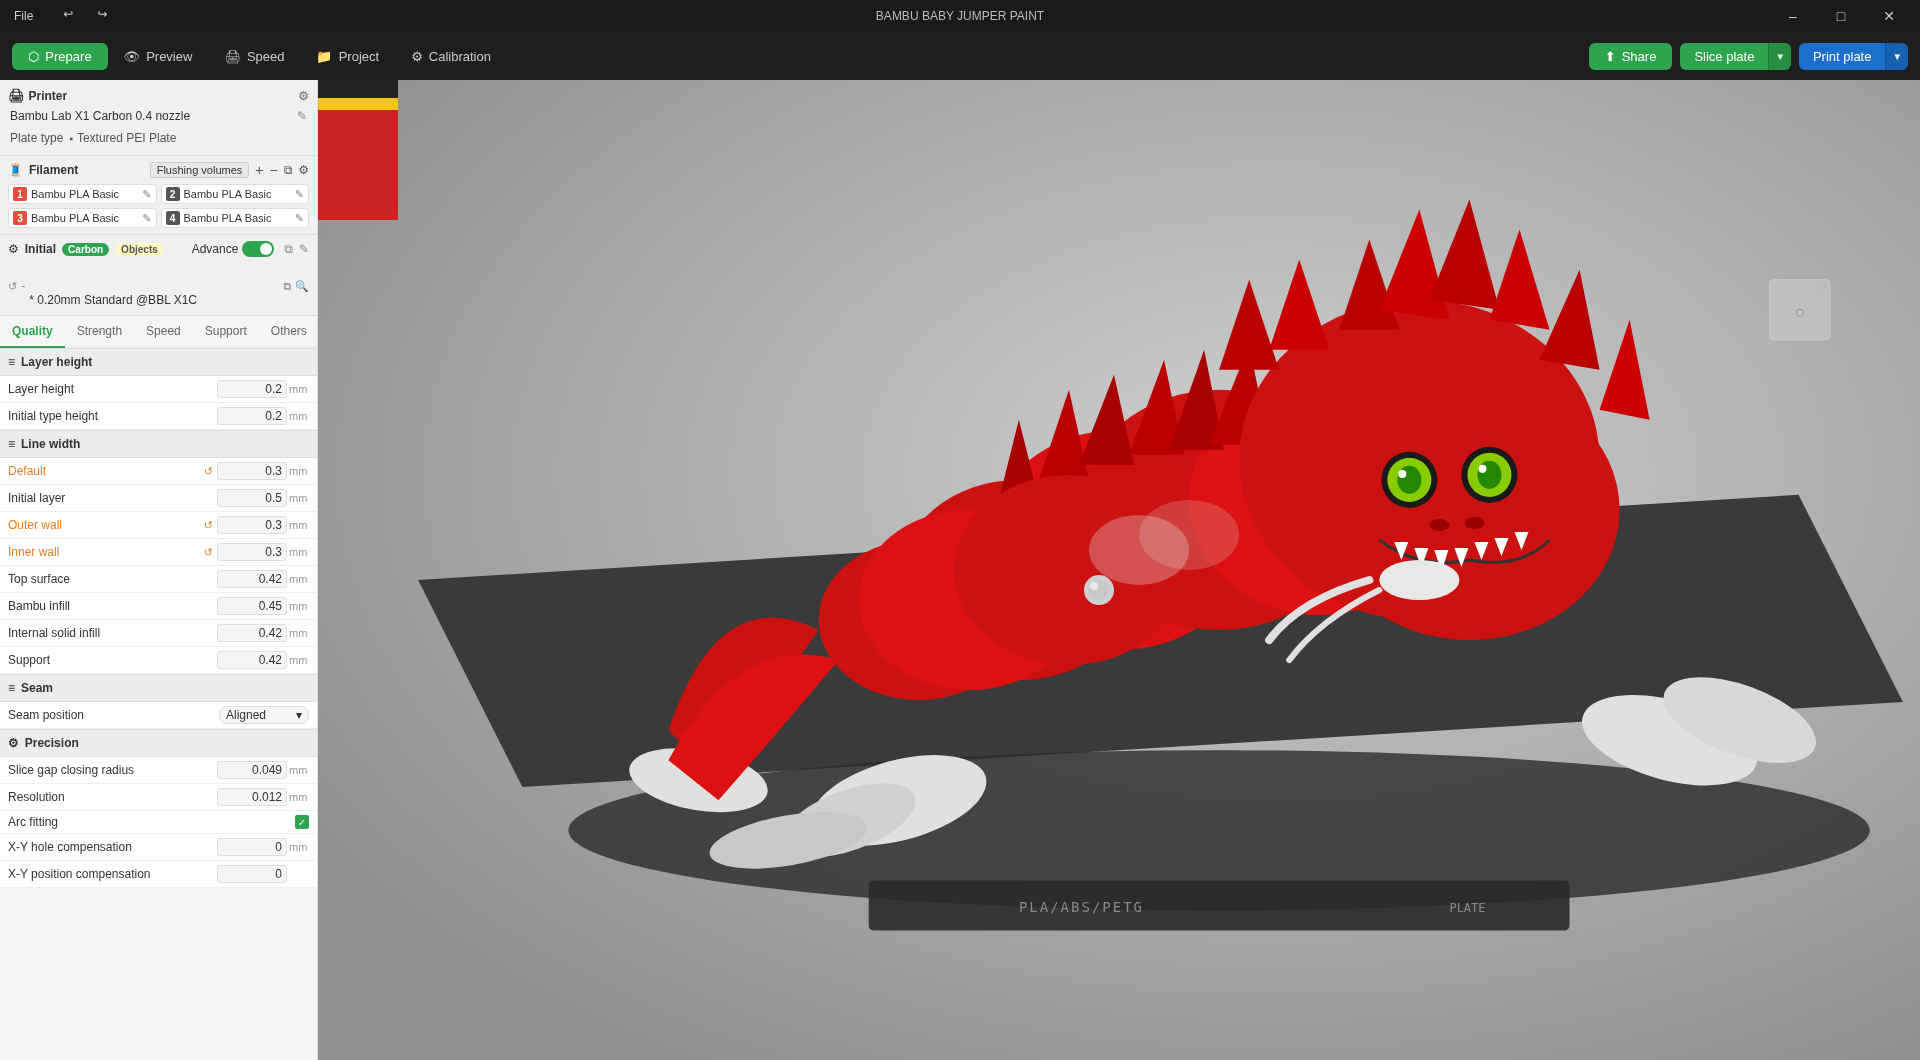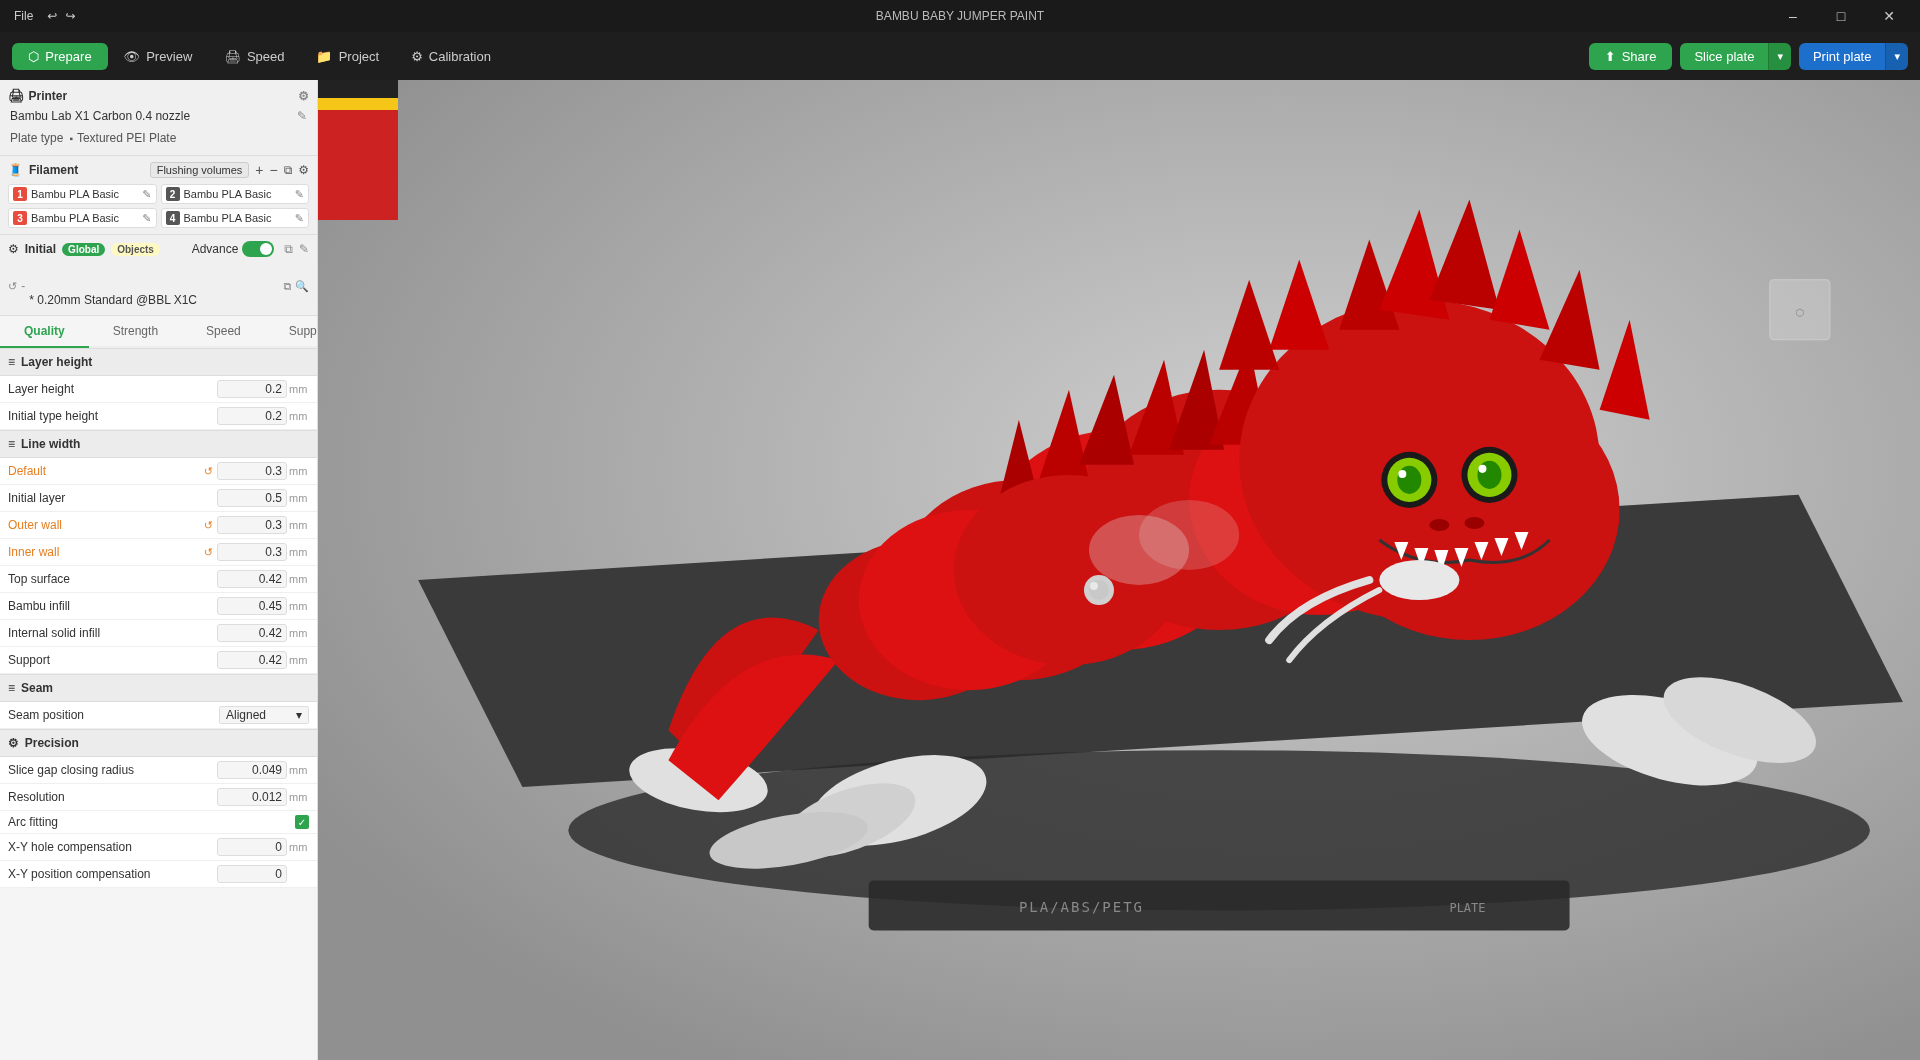--- a/index.html
+++ b/index.html
@@ -9,21 +9,21 @@
     #titlebar {
       height: 32px;
       background: #1a1a1a;
       display: flex;
       align-items: center;
       justify-content: space-between;
       padding: 0 8px;
       color: #ccc;
       font-size: 12px;
     }
-    #titlebar .left { display: flex; align-items: center; gap: 8px; }
+    #titlebar .left { display: flex; align-items: flex-start; gap: 24px; }
     #titlebar .title { flex: 1; text-align: center; color: #bbb; font-size: 12px; position: absolute; left: 50%; transform: translateX(-50%); }
     #titlebar .wincontrols { display: flex; gap: 2px; }
     #titlebar .winbtn { width: 46px; height: 32px; display: flex; align-items: center; justify-content: center; cursor: pointer; color: #ccc; font-size: 14px; background: none; border: none; }
 
     
     #navbar {
       height: 48px;
       background: #1e1e1e;
       display: flex;
       align-items: center;
@@ -196,21 +196,21 @@
       padding: 2px 0;
     }
     .profile-name { font-size: 12px; flex: 1; color: #333; margin-top: 28px; }
 
     
     .tabs-row {
       display: flex; background: #f5f5f5;
       border-bottom: 2px solid #eee;
     }
     .tab-item {
-      padding: 8px 24px;
+      padding: 8px 12px;
       font-size: 12px; color: #666;
       cursor: pointer;
       border-bottom: 2px solid transparent;
       margin-bottom: -2px;
     }
     .tab-item.active { color: #2ea44f; border-bottom: 2px solid #2ea44f; font-weight: 600; }
 
     
     .settings-panel {
       flex: 1;
@@ -245,21 +245,21 @@
       background: #f5f5f5;
       border: 1px solid #ddd;
       border-radius: 3px;
       padding: 1px 4px;
     }
     .settings-unit { color: #999; font-size: 11px; margin-left: 2px; width: 20px; }
     .settings-dropdown {
       font-size: 12px; color: #333;
       background: #f5f5f5;
       border: 1px solid #ddd;
-      border-radius: 2px;
+      border-radius: 8px;
       padding: 1px 6px;
       display: flex; align-items: center; gap: 4px;
       min-width: 90px; justify-content: space-between;
     }
     .checkbox-blue {
       width: 14px; height: 14px; background: #2ea44f; border-radius: 2px;
       display: flex; align-items: center; justify-content: center; color: #fff; font-size: 10px;
     }
     .reset-icon { color: #e67e22; font-size: 11px; cursor: pointer; margin-right: 4px; }
 
@@ -412,21 +412,21 @@
           <span style="font-size:11px;">Bambu PLA Basic</span>
           <span style="margin-left:auto;color:#888;cursor:pointer;">✎</span>
         </div>
       </div>
     </div>
 
     <div class="process-section">
       <div class="process-header">
         <span style="font-size:12px;">⚙</span>
         <span class="process-label">Initial</span>
-        <span class="tag tag-global">Global</span>
+        <span class="tag tag-global">Carbon</span>
         <span class="tag tag-objects">Objects</span>
         <div class="advance-toggle">
           <span>Advance</span>
           <div class="toggle-switch"></div>
         </div>
         <span style="cursor:pointer;color:#888;font-size:12px;margin-left:4px;">⧉</span>
         <span style="cursor:pointer;color:#888;font-size:12px;">✎</span>
       </div>
       <div class="profile-row">
         <span style="font-size:11px;cursor:pointer;color:#888;">↺</span>

